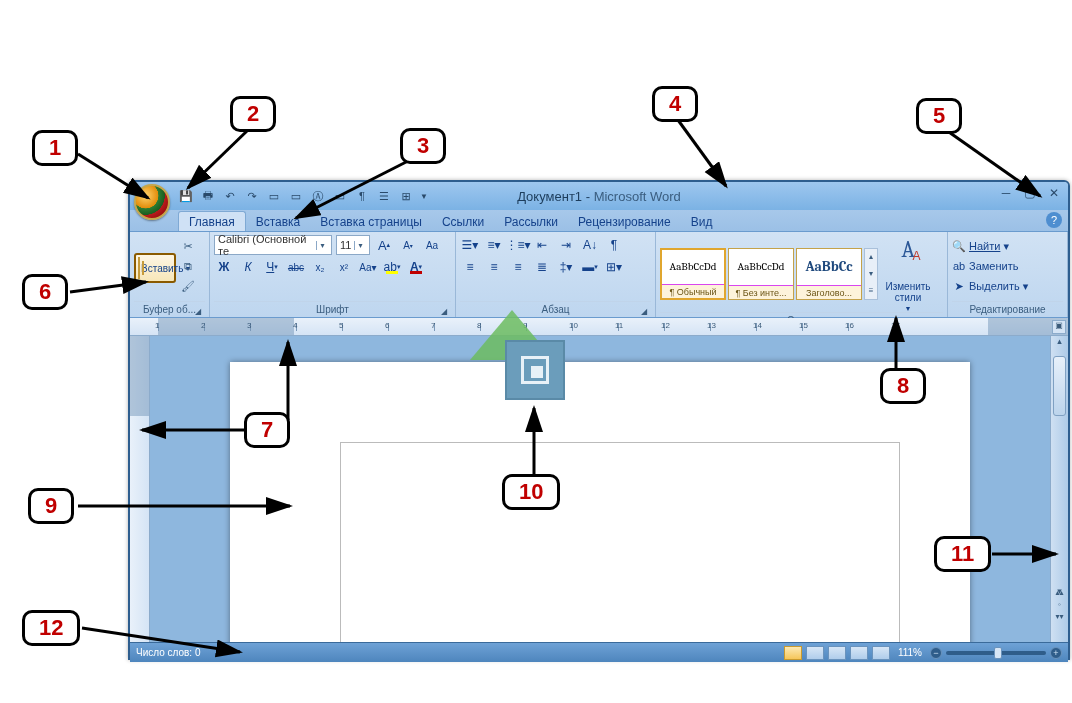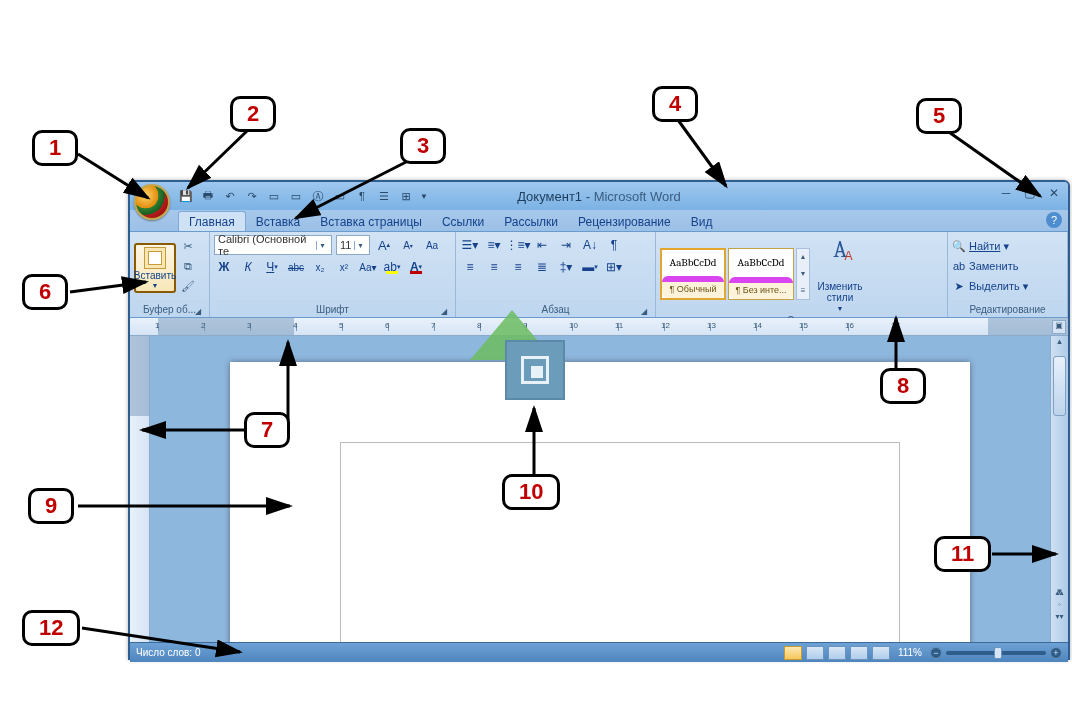--- a/index.html
+++ b/index.html
@@ -22,21 +22,21 @@
   .tab.active{background:#cfe1f5;border:1px solid #7fa9d4;border-bottom:none;border-radius:3px 3px 0 0;color:#15428b;font-weight:normal;}
   .help{position:absolute;right:6px;top:2px;width:16px;height:16px;background:#4e8ed0;color:#fff;border-radius:50%;font-size:11px;text-align:center;line-height:16px;}
   
   .ribbon{height:86px;background:linear-gradient(#d1e2f4,#bed6ef);display:flex;border-bottom:1px solid #6a9bce;}
   .group{border-right:1px solid #9ab8d8;display:flex;flex-direction:column;padding:3px 4px 0;}
   .group .body{flex:1;display:flex;gap:4px;}
   .group .label{height:16px;font-size:10px;color:#3a5d7f;text-align:center;border-top:1px solid #c0d4ea;position:relative;line-height:15px;}
   .group .label .launcher{position:absolute;right:2px;top:2px;width:10px;height:10px;font-size:8px;color:#3a5d7f;}
   
   .clip .body{align-items:center;}
-  .paste{width:42px;border:2px solid #8a5a00;border-radius:3px;background:linear-gradient(#fef6e4,#f7e7b9);display:flex;flex-direction:column;align-items:center;padding:2px;gap:1px;}
+  .paste{width:42px;border:2px solid #8a5a00;border-radius:3px;background:linear-gradient(#fef6e4,#f7e7b9);display:flex;flex-direction:row;align-items:center;padding:2px;gap:1px;}
   .paste .picon{width:22px;height:22px;background:#f9e7b3;border:1px solid #c69b3a;position:relative;}
   .paste .picon::after{content:"";position:absolute;inset:3px;background:#fff;border:1px solid #c69b3a;}
   .paste .pl{font-size:10px;color:#15428b;}
   .paste .arr{font-size:7px;color:#15428b;}
   .clip-mini{display:flex;flex-direction:column;gap:4px;justify-content:center;}
   .clip-mini div{width:16px;height:16px;font-size:11px;color:#3a5d7f;text-align:center;}
   
   .fontg .body{flex-direction:column;gap:2px;}
   .fontrow{display:flex;gap:4px;align-items:center;}
   .combo{height:20px;background:#fff;border:1px solid #8ba8c7;font-size:11px;padding:0 3px;display:flex;align-items:center;color:#333;}
@@ -46,21 +46,21 @@
   .ibtn{width:20px;height:20px;border:1px solid transparent;display:flex;align-items:center;justify-content:center;font-size:12px;color:#15428b;}
   .small{font-size:10px;}
   .colorbtn{position:relative;}
   .colorbtn .bar{position:absolute;bottom:2px;left:3px;right:3px;height:3px;}
   
   .parag .body{flex-direction:column;gap:2px;}
   
   .stylesg .body{gap:2px;align-items:center;}
   .stylebox{width:66px;height:52px;background:#fff;border:1px solid #c4a24a;display:flex;flex-direction:column;}
   .stylebox .prev{flex:1;display:flex;align-items:center;justify-content:center;font-family:Cambria,serif;}
-  .stylebox .sl{height:22px;font-size:9px;text-align:center;border-top:6px solid #d946ef;background:#fdf3da;color:#6b5516;overflow:hidden;white-space:nowrap;line-height:14px;border-radius:6px;}
+  .stylebox .sl{height:14px;font-size:9px;text-align:center;border-top:1px solid #d946ef;background:#fdf3da;color:#6b5516;overflow:hidden;white-space:nowrap;line-height:14px;}
   .stylebox.sel{border:2px solid #e0a62e;}
   .styleexp{width:14px;height:52px;background:#e8eff8;border:1px solid #a9c0da;display:flex;flex-direction:column;}
   .styleexp div{flex:1;font-size:8px;text-align:center;color:#3a5d7f;display:flex;align-items:center;justify-content:center;}
   .changestyles{width:56px;display:flex;flex-direction:column;align-items:center;gap:2px;padding-top:2px;}
   .changestyles .ci{font-size:22px;color:#2b5797;font-family:Cambria,serif;position:relative;}
   .changestyles .ci .sub{font-size:12px;color:#c0392b;position:absolute;right:-6px;bottom:0;}
   .changestyles .cl{font-size:10px;color:#15428b;text-align:center;line-height:11px;margin-top:16px;}
   
   .editg .body{flex-direction:column;gap:2px;padding-top:2px;}
   .editrow{display:flex;align-items:center;gap:3px;font-size:11px;color:#15428b;height:18px;}
@@ -232,20 +232,24 @@
 
     <div class="group stylesg" style="width:292px">
       <div class="body">
         <div class="stylebox sel">
           <div class="prev" style="font-size:11px">AaBbCcDd</div>
           <div class="sl">¶ Обычный</div>
         </div>
         <div class="stylebox">
           <div class="prev" style="font-size:11px">AaBbCcDd</div>
           <div class="sl">¶ Без инте...</div>
+        </div>
+        <div class="stylebox">
+          <div class="prev" style="font-size:14px;color:#1f497d;font-weight:bold">AaBbCc</div>
+          <div class="sl">Заголово...</div>
         </div>
         <div class="styleexp">
             <div>▴</div>
             <div>▾</div>
             <div>≡</div>
           </div>
         <div class="changestyles">
           <div class="ci">A<span class="sub">A</span></div>
           <div class="cl">Изменить стили</div>
           <div style="font-size:7px;color:#15428b">▼</div>

